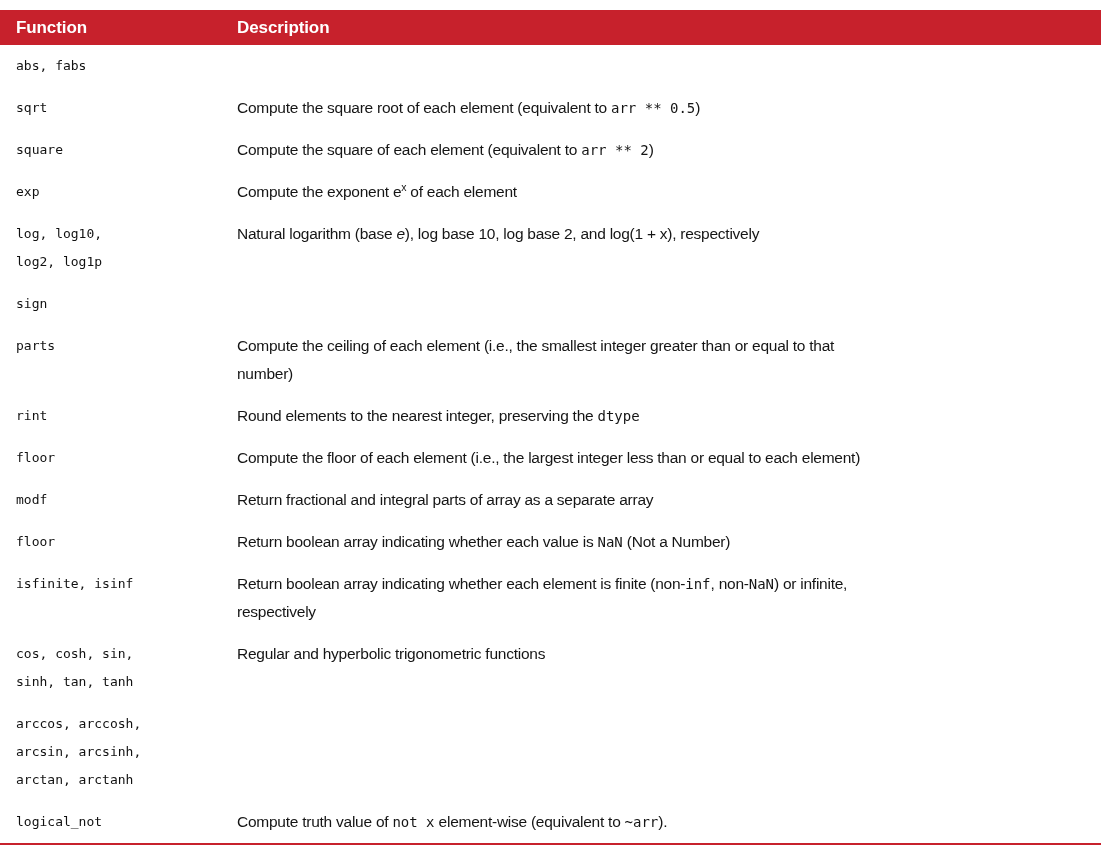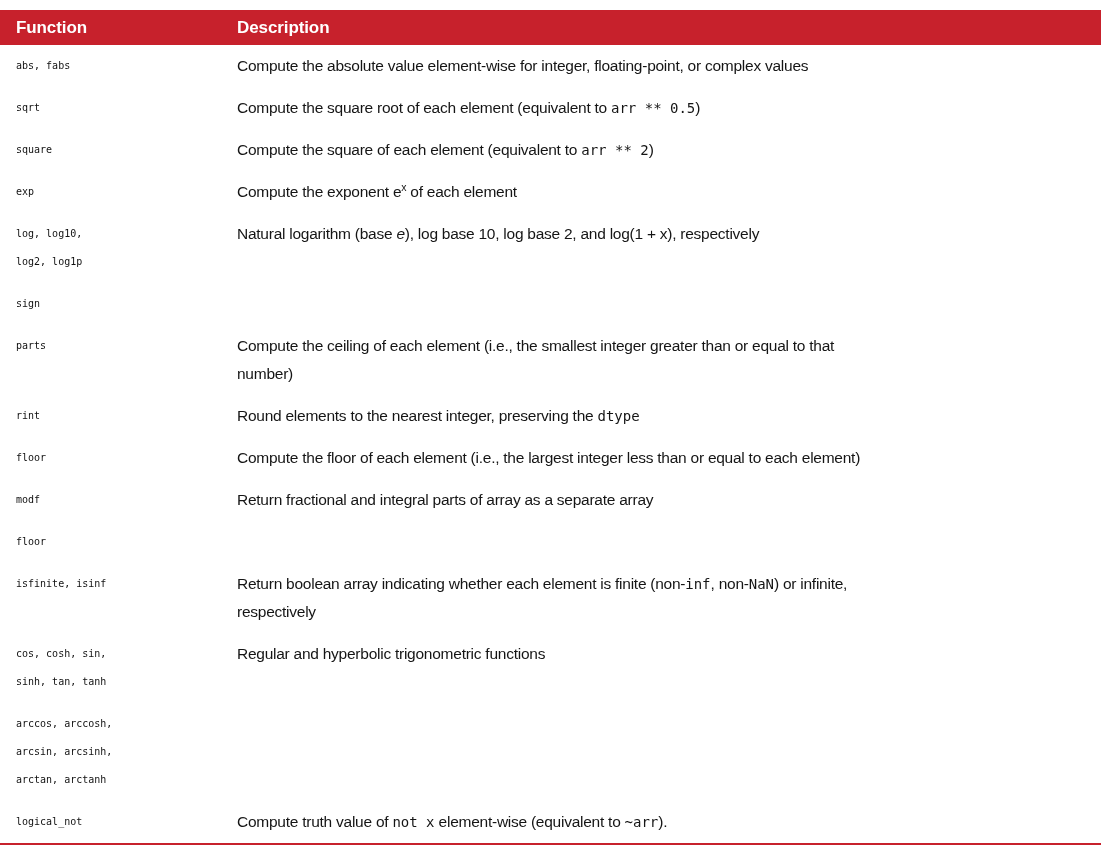--- a/index.html
+++ b/index.html
@@ -28,21 +28,21 @@
     flex: none;
     padding-left: 16px;
   }
   .desc-col {
     flex: 1;
     box-sizing: border-box;
   }
   .row { display: flex; padding: 7px 0; }
   .row .fn-col {
     font-family: "DejaVu Sans Mono", "Liberation Mono", monospace;
-    font-size: 10px;
+    font-size: 13px;
     line-height: 28px;
     white-space: pre-line;
     color: #111111;
   }
   .row .desc-col {
     font-size: 15.5px;
     line-height: 28px;
     letter-spacing: -0.25px;
     white-space: pre-wrap;
   }
@@ -63,21 +63,20 @@
 <body>
 
 <div class="table-wrap">
   <div class="thead">
     <div class="fn-col">Function</div>
     <div class="desc-col">Description</div>
   </div>
   <div>
       <div class="row">
         <div class="fn-col">abs, fabs</div>
-        <div class="desc-col"><span class="seg-text">Compute the absolute value element-wise for integer, floating-point, or complex values</span></div>
       </div>
       <div class="row">
         <div class="fn-col">sqrt</div>
         <div class="desc-col"><span class="seg-text">Compute the square root of each element (equivalent to </span><span class="seg-code">arr ** 0.5</span><span class="seg-text">)</span></div>
       </div>
       <div class="row">
         <div class="fn-col">square</div>
         <div class="desc-col"><span class="seg-text">Compute the square of each element (equivalent to </span><span class="seg-code">arr ** 2</span><span class="seg-text">)</span></div>
       </div>
       <div class="row">
@@ -104,20 +103,21 @@
       <div class="row">
         <div class="fn-col">floor</div>
         <div class="desc-col"><span class="seg-text">Compute the floor of each element (i.e., the largest integer less than or equal to each element)</span></div>
       </div>
       <div class="row">
         <div class="fn-col">modf</div>
         <div class="desc-col"><span class="seg-text">Return fractional and integral parts of array as a separate array</span></div>
       </div>
       <div class="row">
         <div class="fn-col">floor</div>
+        <div class="desc-col"><span class="seg-text">Return boolean array indicating whether each value is </span><span class="seg-code">NaN</span><span class="seg-text"> (Not a Number)</span></div>
       </div>
       <div class="row">
         <div class="fn-col">isfinite, isinf</div>
         <div class="desc-col"><span class="seg-text">Return boolean array indicating whether each element is finite (non-</span><span class="seg-code">inf</span><span class="seg-text">, non-</span><span class="seg-code">NaN</span><span class="seg-text">) or infinite,
 respectively</span></div>
       </div>
       <div class="row">
         <div class="fn-col">cos, cosh, sin,
 sinh, tan, tanh</div>
         <div class="desc-col"><span class="seg-text">Regular and hyperbolic trigonometric functions</span></div>

